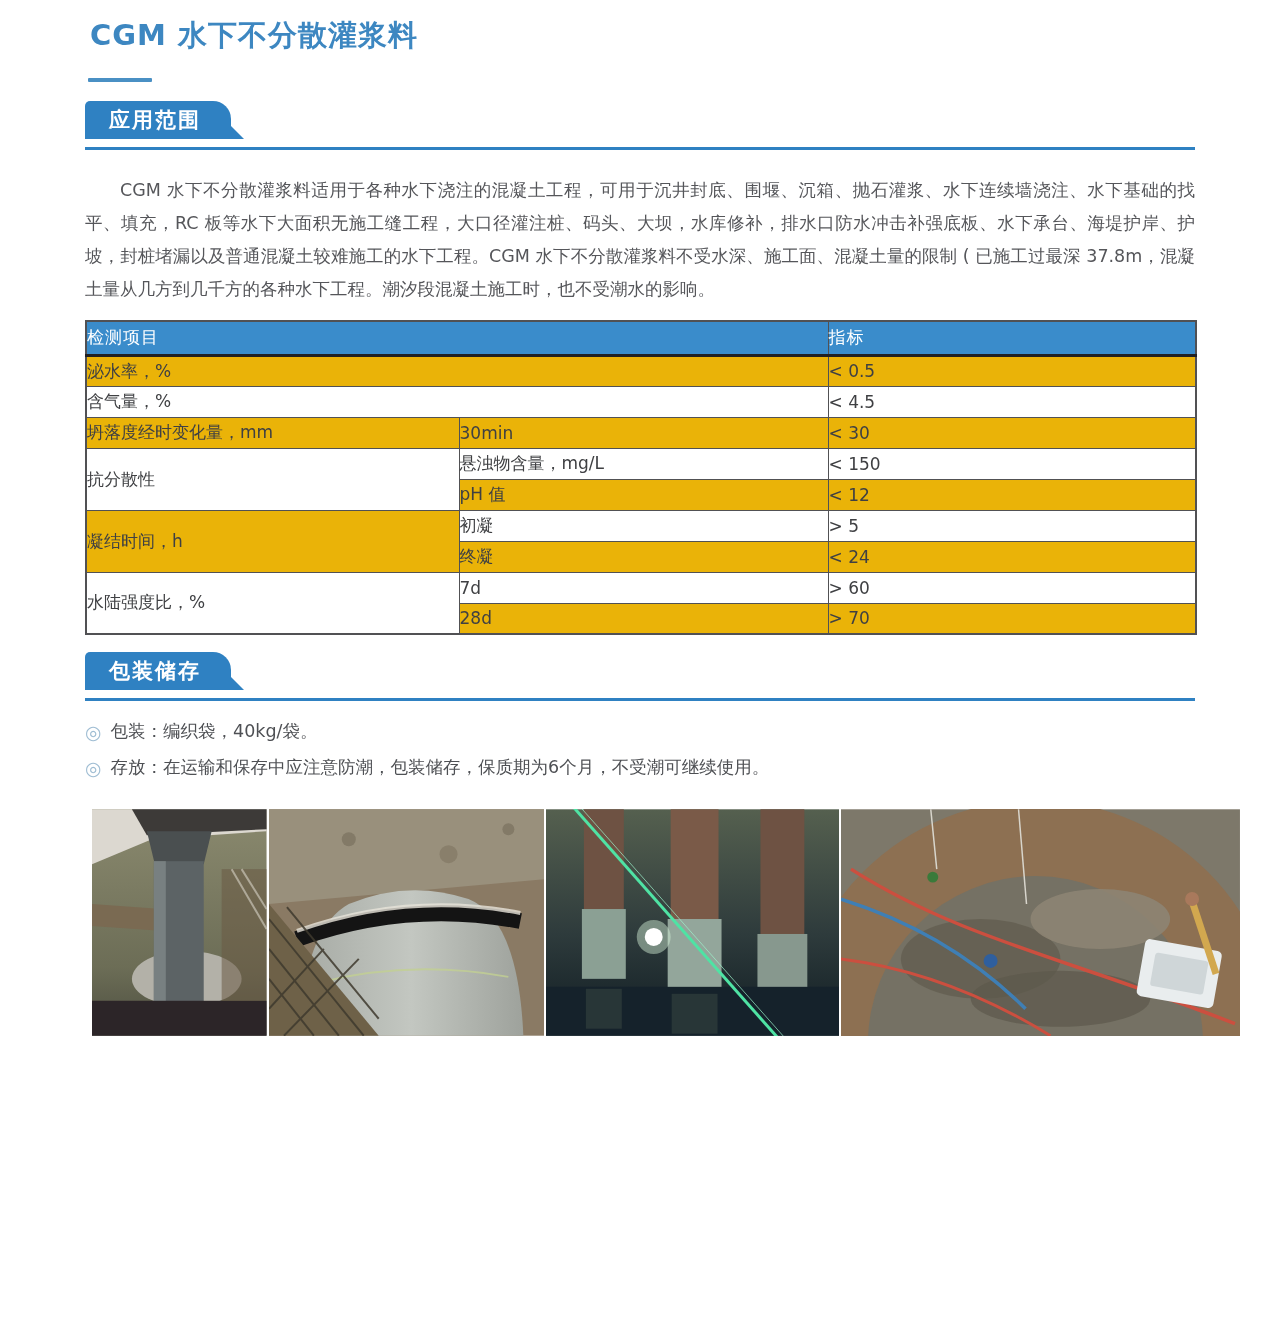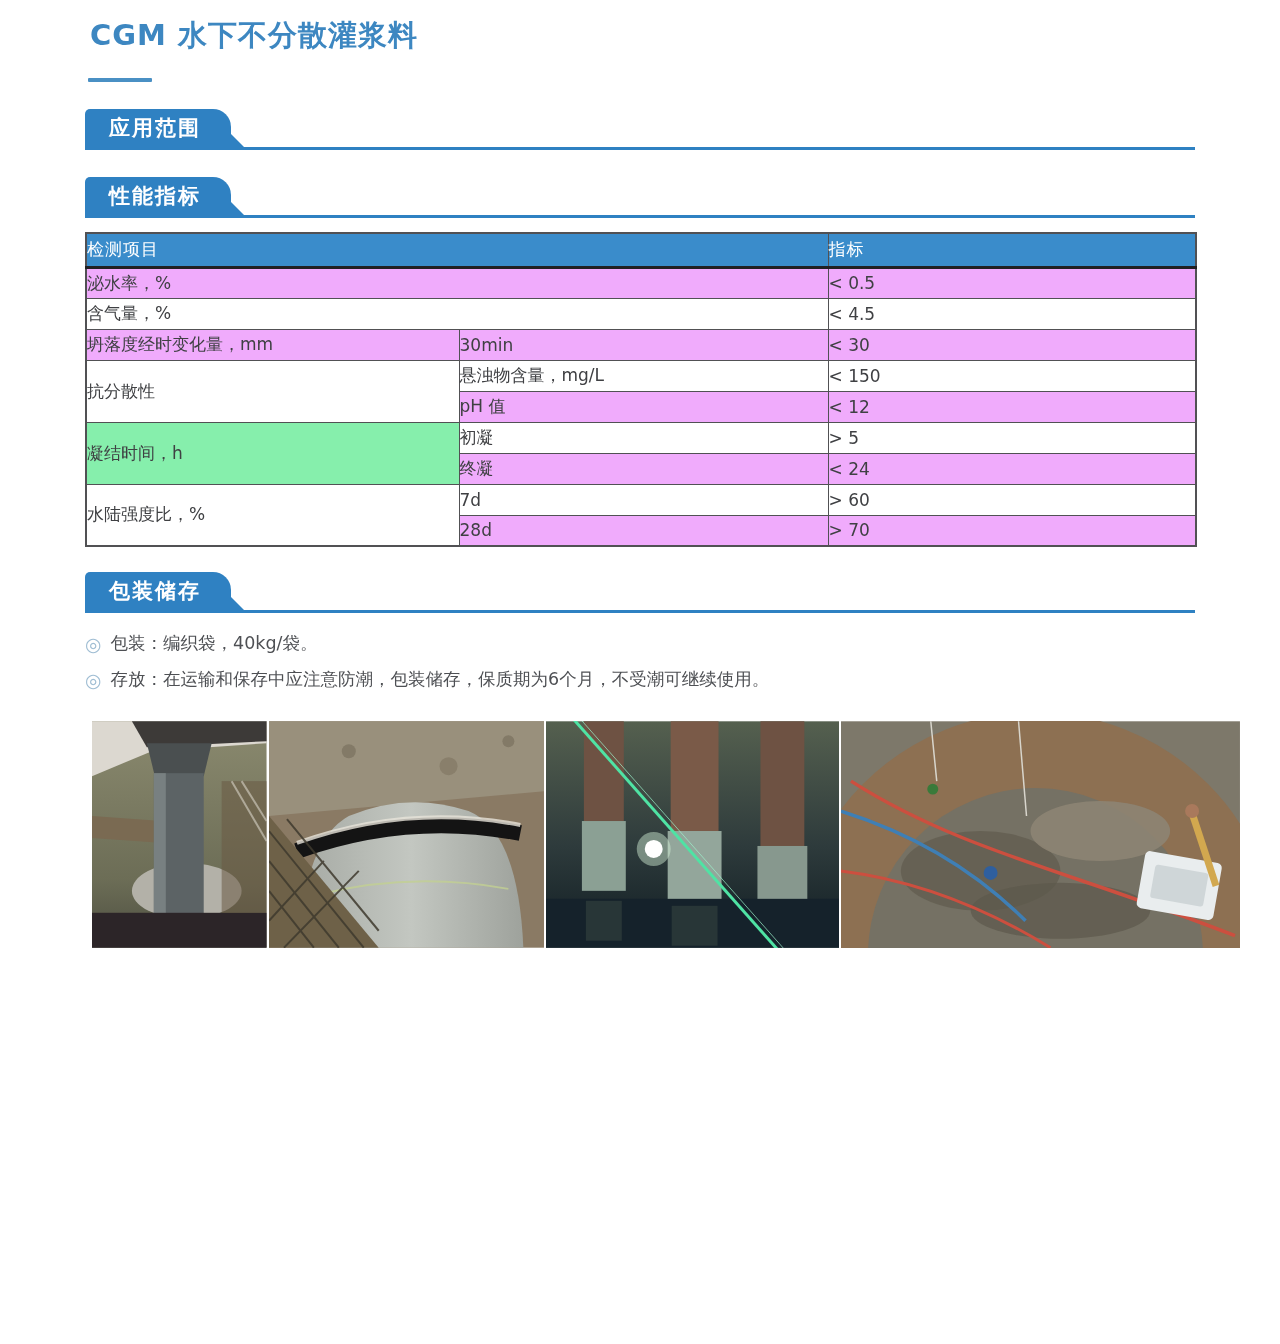--- a/index.html
+++ b/index.html
@@ -32,21 +32,21 @@
   .intro { margin-top: 30px; }
 
   
   .section-head {
     margin-top: 30px;
     border-bottom: 3px solid #2f81c2;
     height: 38px;
     position: relative;
   }
   .section-tab {
-    position: absolute; left: 0; bottom: 0;
+    position: absolute; left: 0; bottom: 8px;
     height: 38px; line-height: 38px;
     background: #2f81c2; color: #ffffff;
     font-size: 21px; font-weight: bold;
     padding: 0 30px 0 24px;
     border-radius: 5px 18px 0 0;
     letter-spacing: 2px;
   }
   .section-tab::after {
     content: ""; position: absolute; right: -13px; bottom: 0;
     width: 13px; height: 13px; background: #2f81c2;
@@ -72,22 +72,22 @@
     text-align: left; vertical-align: middle;
     padding: 0;
   }
   table.perf th {
     background: #3a8ccb; color: #ffffff;
     font-weight: normal; height: 34px;
     border-bottom: 3px solid #202023;
     font-size: 17px; letter-spacing: 1px;
   }
   table.perf td { height: 31px; background: #ffffff; }
-  table.perf td.gray  { background: #f0abfc; }
-  table.perf td.mgray { background: #86efac; }
+  table.perf td.gray  { background: #eab308; }
+  table.perf td.mgray { background: #eab308; }
   table.perf td.mwhite{ background: #ffffff; }
 
   
   .bullet-list { margin-top: 18px; }
   .bullet-row {
     display: flex; align-items: center; gap: 9px;
     margin-top: 12px;
     font-size: 17.5px; color: #4e5054;
   }
   .ring-icon {
@@ -110,26 +110,22 @@
 
   <h1 class="page-title">CGM 水下不分散灌浆料</h1>
   <div class="title-underline"></div>
 
 
   <div class="section-head">
     <div class="section-tab">
       <span>应用范围</span>
     </div>
   </div>
-
-  <div class="section-head">
-    <div class="section-tab">
-      <span>性能指标</span>
-    </div>
-  </div>
+  <p class="para app-text">CGM 水下不分散灌浆料适用于各种水下浇注的混凝土工程，可用于沉井封底、围堰、沉箱、抛石灌浆、水下连续墙浇注、水下基础的找平、填充，RC 板等水下大面积无施工缝工程，大口径灌注桩、码头、大坝，水库修补，排水口防水冲击补强底板、水下承台、海堤护岸、护坡，封桩堵漏以及普通混凝土较难施工的水下工程。CGM 水下不分散灌浆料不受水深、施工面、混凝土量的限制 ( 已施工过最深 37.8m，混凝土量从几方到几千方的各种水下工程。潮汐段混凝土施工时，也不受潮水的影响。</p>
+
 
   <table class="perf">
     <colgroup>
         <col style="width:373px">
         <col style="width:369px">
         <col style="width:368px">
       </colgroup>
     <thead>
       <tr>
         <th colspan="2">检测项目</th>

